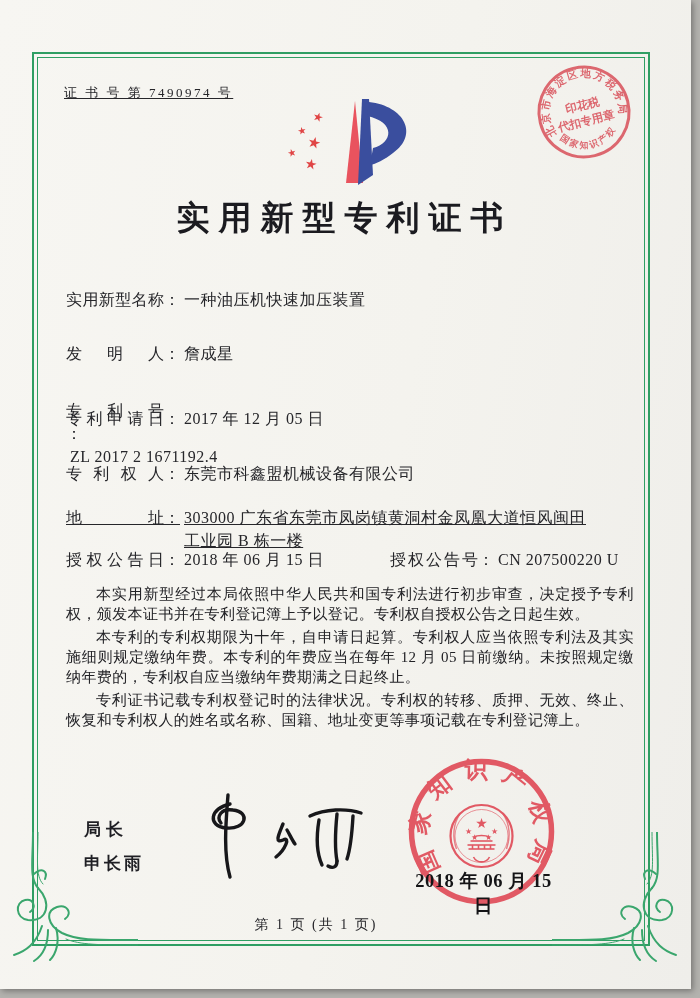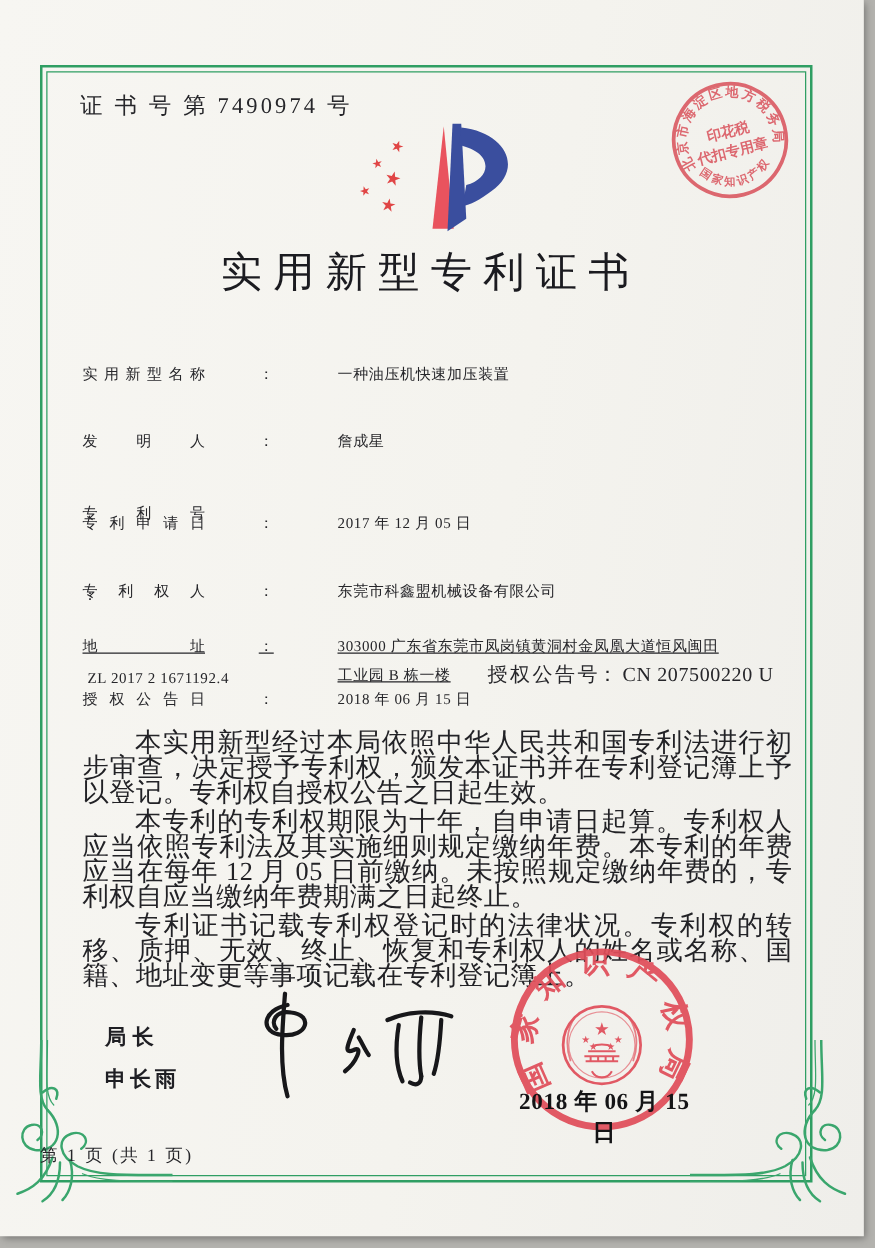--- a/index.html
+++ b/index.html
@@ -17,65 +17,65 @@
     position:absolute;left:32px;top:52px;width:614px;height:890px;
     border:2.5px solid #2f9e63;
   }
   .frame-inner{
     position:absolute;inset:3px;border:1px solid #2f9e63;
   }
   .ornament{position:absolute;width:132px;height:132px;}
   .ornament.left{left:6px;top:832px;}
   .ornament.right{left:552px;top:832px;transform:scaleX(-1);}
   .cert-number{
-    position:absolute;left:64px;top:72px;
-    font-size:18px;letter-spacing:2.5px;color:#26262a;
+    position:absolute;left:64px;top:84px;
+    font-size:13px;letter-spacing:2.5px;color:#26262a;text-decoration:underline;
   }
   .logo{position:absolute;left:272px;top:94px;width:156px;height:102px;}
   .page-title{
     position:absolute;left:32px;top:196px;width:616px;
-    text-align:center;font-size:33px;font-weight:400;color:#1b1b20;
+    text-align:center;font-size:33px;font-weight:700;color:#1b1b20;
     letter-spacing:9px;text-indent:9px;
   }
   .field-row{
     position:absolute;left:66px;display:flex;align-items:flex-start;
-    font-size:12px;color:#26262a;line-height:23px;gap:43px;
+    font-size:16px;color:#26262a;line-height:23px;
   }
   .field-label{
     display:inline-block;width:98px;
     text-align:justify;text-align-last:justify;
   }
   .field-colon{display:inline-block;width:16px;}
   .field-value{margin-left:4px;white-space:pre-line;letter-spacing:.5px;}
   .row-1{top:288px;} .row-2{top:342px;} .row-3{top:399px;flex-direction:column;}
   .row-4{top:407px;} .row-5{top:462px;align-items:flex-end;} .row-6{top:506px;text-decoration:underline;}
   .row-7{top:548px;}
-  .grant-no-row{position:absolute;left:390px;top:529px;display:flex;
+  .grant-no-row{position:absolute;left:390px;top:548px;display:flex;
     font-size:16px;color:#26262a;line-height:23px;}
   .grant-no-row .field-label{width:88px;}
   .legal{
     position:absolute;left:66px;top:584px;width:568px;
-    font-size:21px;line-height:20px;color:#222226;
+    font-size:15px;line-height:20px;color:#222226;
     text-align:justify;letter-spacing:.4px;
   }
   .legal p{margin:0 0 3px 0;text-indent:2em;}
   .director-title{position:absolute;left:84px;top:818px;font-size:17px;
     letter-spacing:5px;color:#1f1f24;font-weight:600;}
   .director-name{position:absolute;left:84px;top:852px;font-size:17px;
     letter-spacing:3px;color:#1f1f24;font-weight:600;}
   .signature{position:absolute;left:190px;top:786px;width:190px;height:96px;}
   .seal{position:absolute;left:394px;top:744px;width:175px;height:175px;opacity:.93;}
   .seal-date{
     position:absolute;left:406px;top:868px;width:155px;text-align:center;
     font-size:18.5px;font-weight:600;color:#141416;letter-spacing:.5px;
   }
   .tax-stamp{position:absolute;left:522px;top:50px;width:124px;height:124px;
     transform:rotate(-14deg);opacity:.85;}
   .footer{
-    position:absolute;left:32px;top:916px;width:568px;
+    position:absolute;left:32px;top:916px;width:568px;text-align:center;
     font-size:14px;letter-spacing:2px;color:#26262a;
   }
   .star-glyph{font-family:"DejaVu Sans",sans-serif;}
 </style>
 </head>
 <body>
 
 <div class="paper">
 
   <div class="frame-outer">

